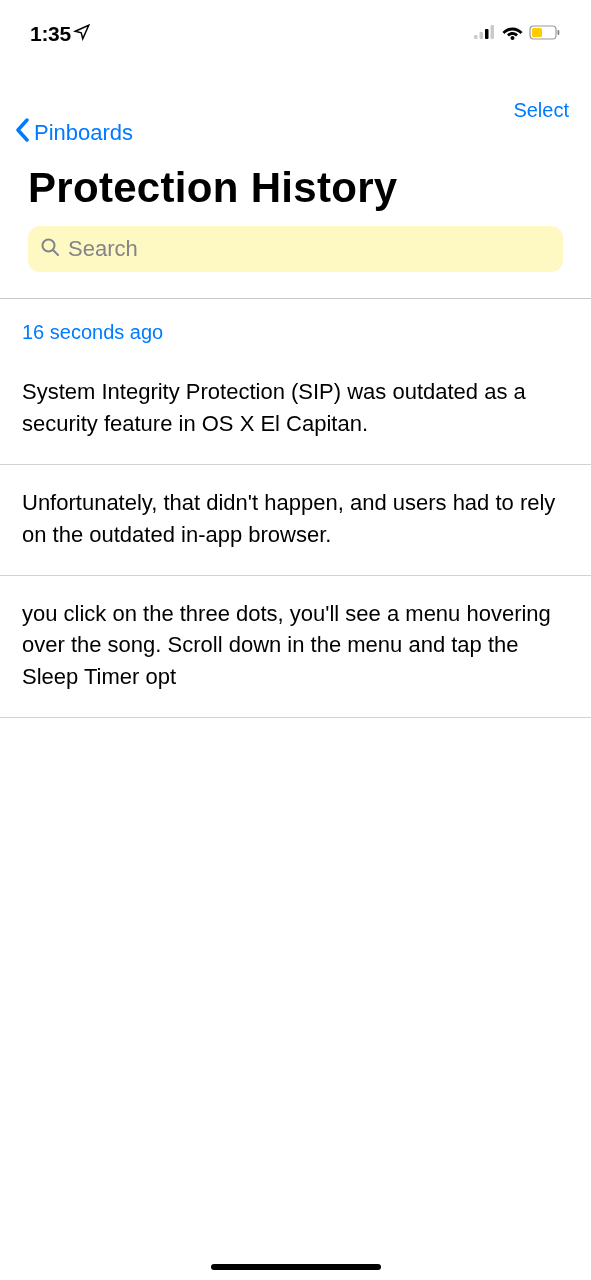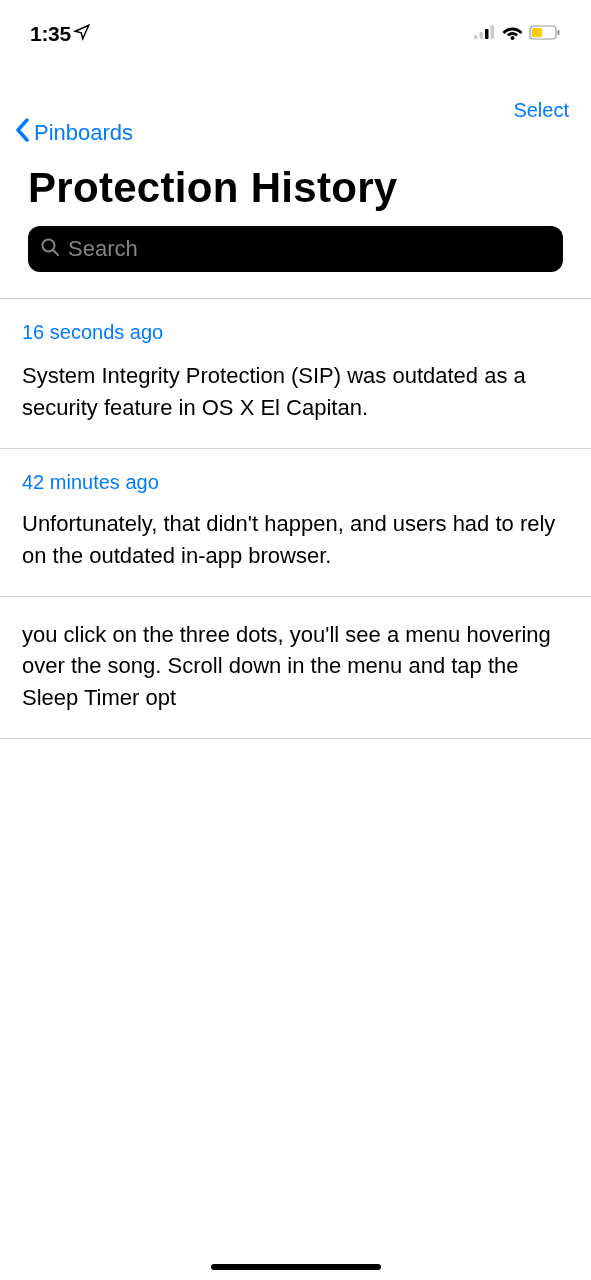--- a/index.html
+++ b/index.html
@@ -59,21 +59,21 @@
     .title {
       font-size: 42px;
       font-weight: 700;
       padding: 8px 22px 14px 28px;
       letter-spacing: 0.3px;
     }
     .search-container {
       padding: 0 28px 16px 28px;
     }
     .search-bar {
-      background: #000000;
+      background: #fef9c3;
       border-radius: 12px;
       display: flex;
       align-items: center;
       padding: 10px 12px;
       gap: 8px;
     }
     .search-bar svg {
       flex-shrink: 0;
     }
     .search-placeholder {
@@ -88,21 +88,21 @@
       padding: 22px 22px 24px 22px;
       border-bottom: 1px solid #d1d1d6;
     }
     .list-item:first-of-type {
       padding-top: 24px;
     }
     .timestamp {
       color: #007aff;
       font-size: 20px;
       font-weight: 400;
-      margin-bottom: 16px;
+      margin-bottom: 32px;
     }
     .content-text {
       font-size: 22px;
       line-height: 1.45;
       color: #000;
       font-weight: 400;
     }
     .list-item-2 .timestamp,
     .list-item-3 .timestamp {
       margin-bottom: 14px;
@@ -183,21 +183,20 @@
 </div>
 
 <div class="divider-top"></div>
 
 <div class="list-item">
   <div class="timestamp">16 seconds ago</div>
   <div class="content-text">System Integrity Protection (SIP) was outdated as a security feature in OS X El Capitan.</div>
 </div>
 
 <div class="list-item list-item-2">
-  <div class="timestamp">42 minutes ago</div>
   <div class="content-text">Unfortunately, that didn't happen, and users had to rely on the outdated in-app browser.</div>
 </div>
 
 <div class="list-item list-item-3">
   <div class="content-text">you click on the three dots, you'll see a menu hovering over the song. Scroll down in the menu and tap the Sleep Timer opt</div>
 </div>
 
 <div class="home-indicator"></div>
 
 </body></html>

